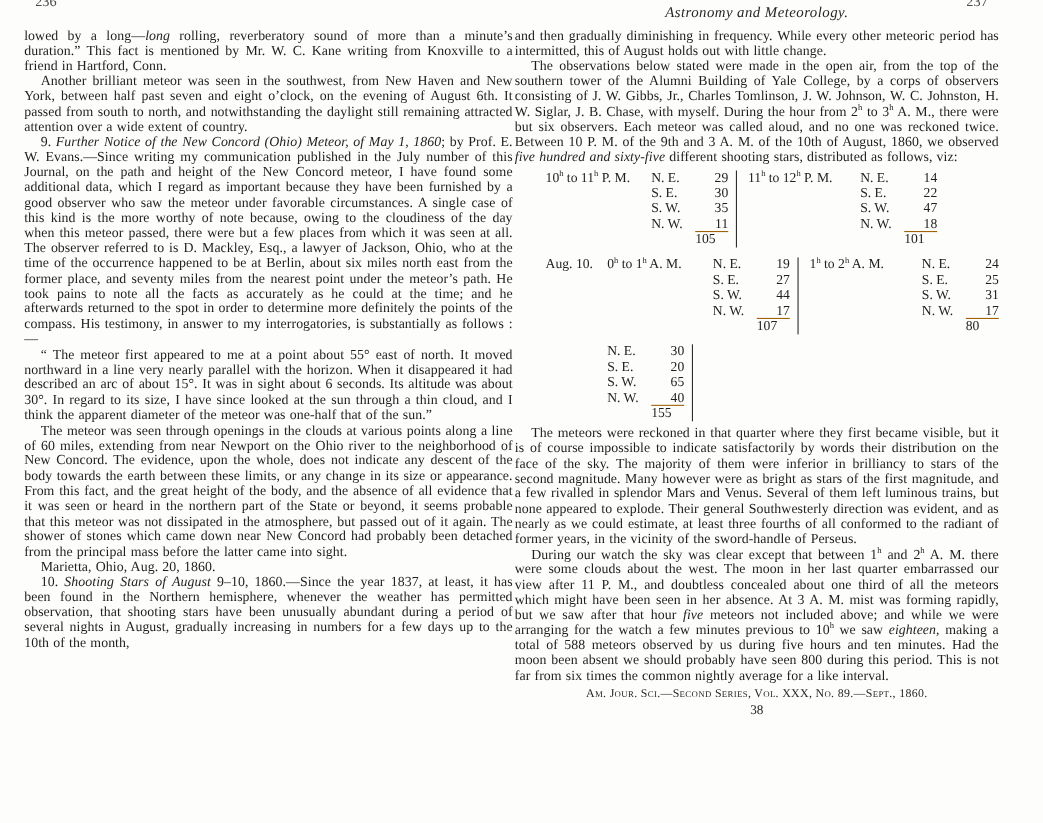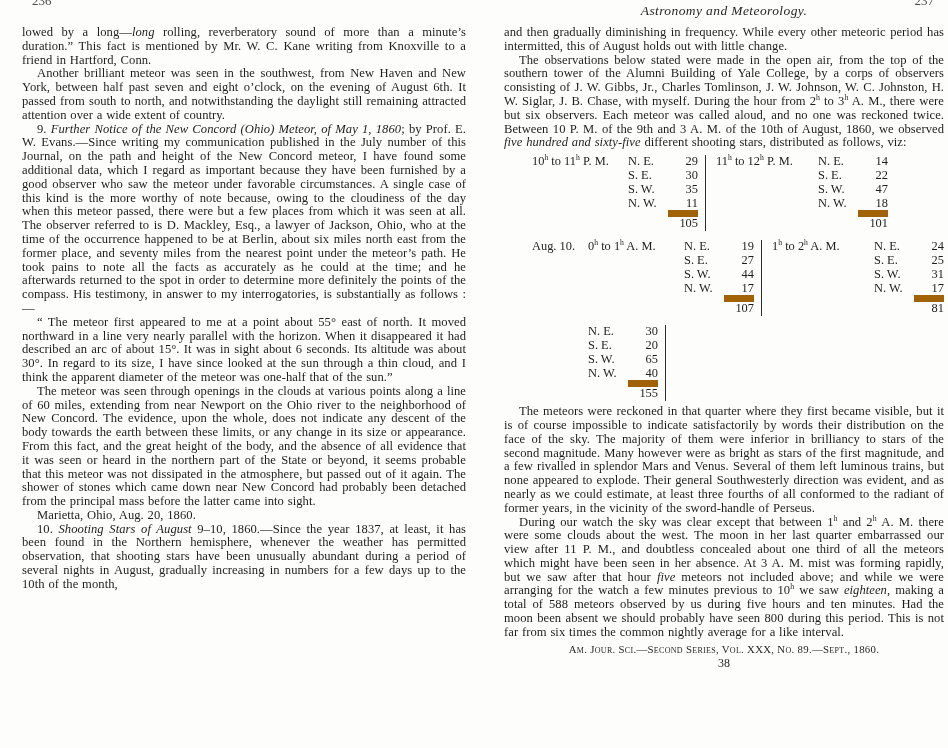--- a/index.html
+++ b/index.html
@@ -7,21 +7,21 @@
     width: 948px; height: 748px;
     background: #fdfdfc;
     overflow: hidden;
     font-family: "Liberation Serif", "DejaVu Serif", serif;
     color: #1e1e1e;
   }
   .scan { position: relative; width: 948px; height: 748px; }
 
   .page { position: absolute; top: 0; }
   .page-left  { left: 22px;  width: 444px; }
-  .page-right { left: 504px; width: 440px; }
+  .page-right { left: 468px; width: 440px; }
 
   .running-head { position: relative; height: 26px; }
   .head-title {
     display: block; text-align: center;
     font-style: italic; font-size: 13.5px;
     letter-spacing: 0.4px; padding-top: 3px;
     color: #262626;
   }
   .pageno {
     position: absolute; top: 0; height: 8px; overflow: hidden;
@@ -51,21 +51,21 @@
     font-size: 12.4px; line-height: 13.8px;
   }
   .obs-group:last-child { margin-bottom: 4px; }
   .obs-date { width: 56px; }
   .obs-time { width: 96px; }
   .obs-time-right { width: 102px; padding-left: 10px; box-sizing: content-box; }
   .obs-pairs { width: 70px; display: flex; flex-direction: column; }
   .obs-row { display: flex; justify-content: space-between; }
   .obs-num { width: 26px; text-align: right; }
   .obs-total-row { display: flex; justify-content: flex-end; }
-  .obs-total-num { width: 30px; text-align: right; border-top: 7px solid #a16207; }
+  .obs-total-num { width: 30px; border-top: 1px solid #a16207; }
   .obs-vbar { width: 1px; background: #2e2e2e; margin-left: 7px; }
 
   .footer-line {
     margin-top: 3px; text-align: center;
     font-variant: small-caps; font-size: 10.8px;
     letter-spacing: 0.3px; color: #262626;
   }
   .footer-page { text-align: center; font-size: 12px; margin-top: 1px; }
 </style>
 </head>
@@ -186,21 +186,21 @@
             </div>
             <div class="obs-row">
               <span class="obs-dir">S. W.</span>
               <span class="obs-num">31</span>
             </div>
             <div class="obs-row">
               <span class="obs-dir">N. W.</span>
               <span class="obs-num">17</span>
             </div>
             <div class="obs-total-row">
-              <span class="obs-total-num">81</span>
+              <span class="obs-total-num">80</span>
             </div>
           </div>
         </div>
         <div class="obs-group">
           <div class="obs-date"></div>
           <div class="obs-pairs">
             <div class="obs-row">
               <span class="obs-dir">N. E.</span>
               <span class="obs-num">30</span>
             </div>

